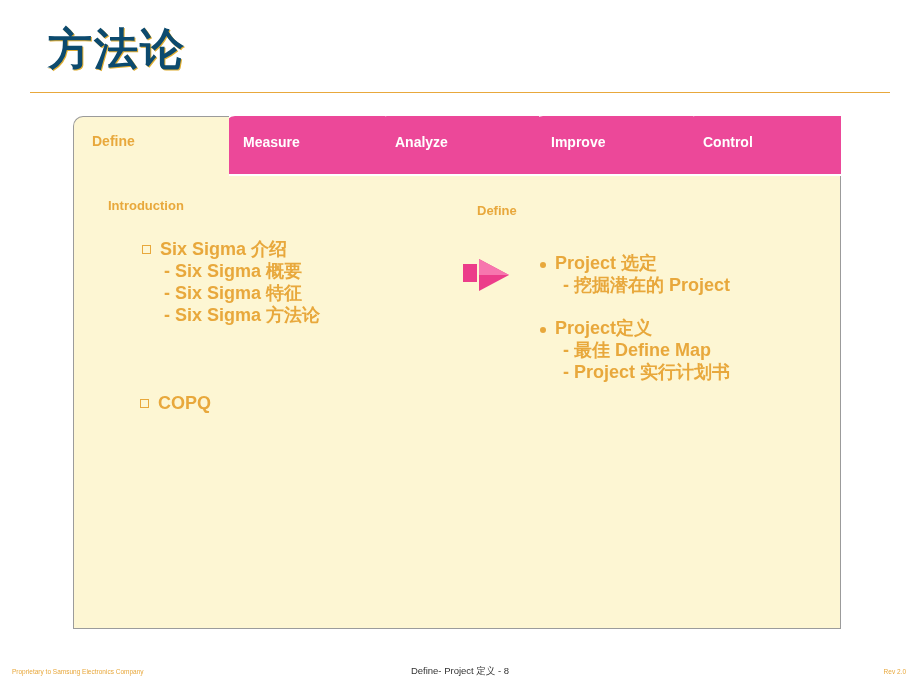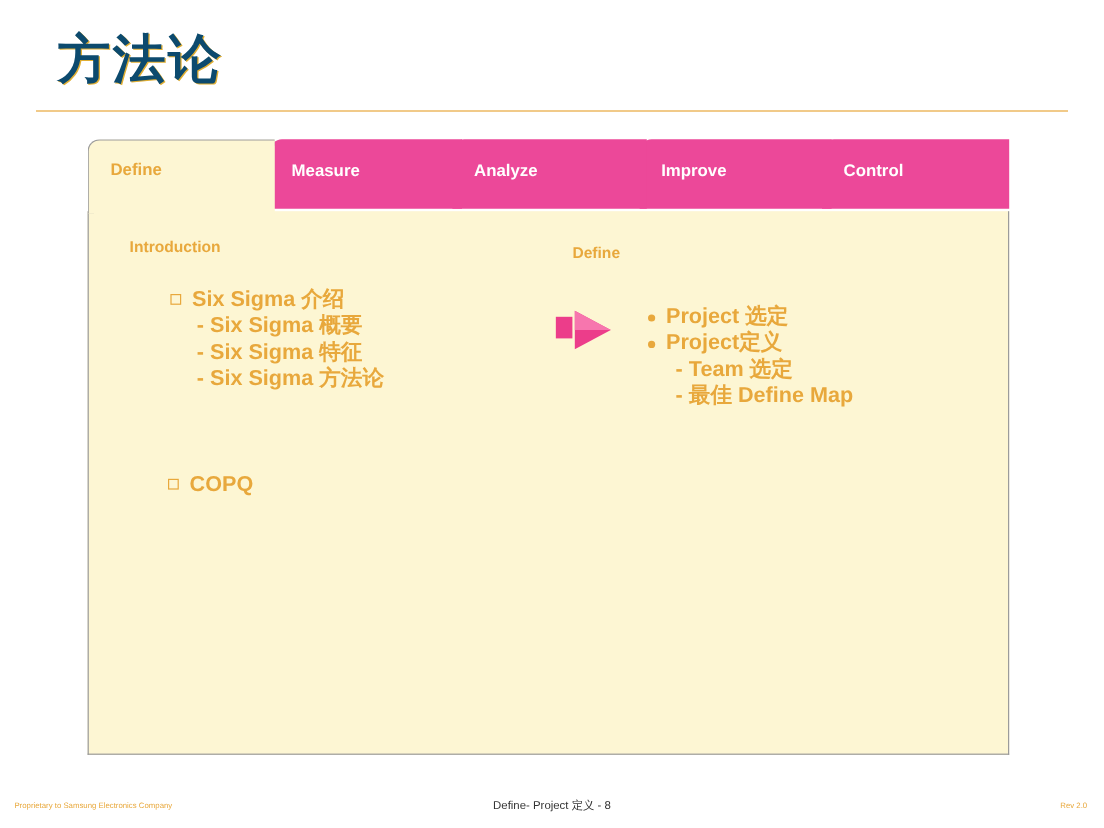--- a/index.html
+++ b/index.html
@@ -206,23 +206,24 @@
     <div class="row lvl2"><span>- Six Sigma 特征</span></div>
     <div class="row lvl2"><span>- Six Sigma 方法论</span></div>
     <div class="gap"></div>
     <div class="gap"></div>
     <div class="gap"></div>
     <div class="row lvl1" style="margin-left:-2px;"><span class="sq"></span><span>COPQ</span></div>
   </div>
 
   <div class="bullets" style="left:432px;top:76px;">
     <div class="row lvl2" style="padding-left:34px;"><span class="dot"></span><span>Project 选定</span></div>
-    <div class="row lvl2" style="padding-left:34px;"><span class="dot"></span><span>Project定义</span></div>
-    <div class="row lvl3" style="padding-left:57px;"><span>- Team 选定</span></div>
+    <div class="row lvl3" style="padding-left:57px;"><span>- 挖掘潜在的 Project</span></div>
+    <div class="row lvl2" style="padding-left:34px;margin-top:21px;"><span class="dot"></span><span>Project定义</span></div>
     <div class="row lvl3" style="padding-left:57px;"><span>- 最佳 Define Map</span></div>
+    <div class="row lvl3" style="padding-left:57px;"><span>- Project 实行计划书</span></div>
   </div>
 </div>
 
 <div class="arrow">
   <svg width="60" height="36" viewBox="0 0 60 36" xmlns="http://www.w3.org/2000/svg">
     <rect x="0" y="7" width="14" height="18" fill="#ec3d8a"></rect>
     <polygon points="16,2 16,34 46,18" fill="#ec3d8a"></polygon>
     <polygon points="16,2 16,18 46,18" fill="#f776ae"></polygon>
   </svg>
 </div>

